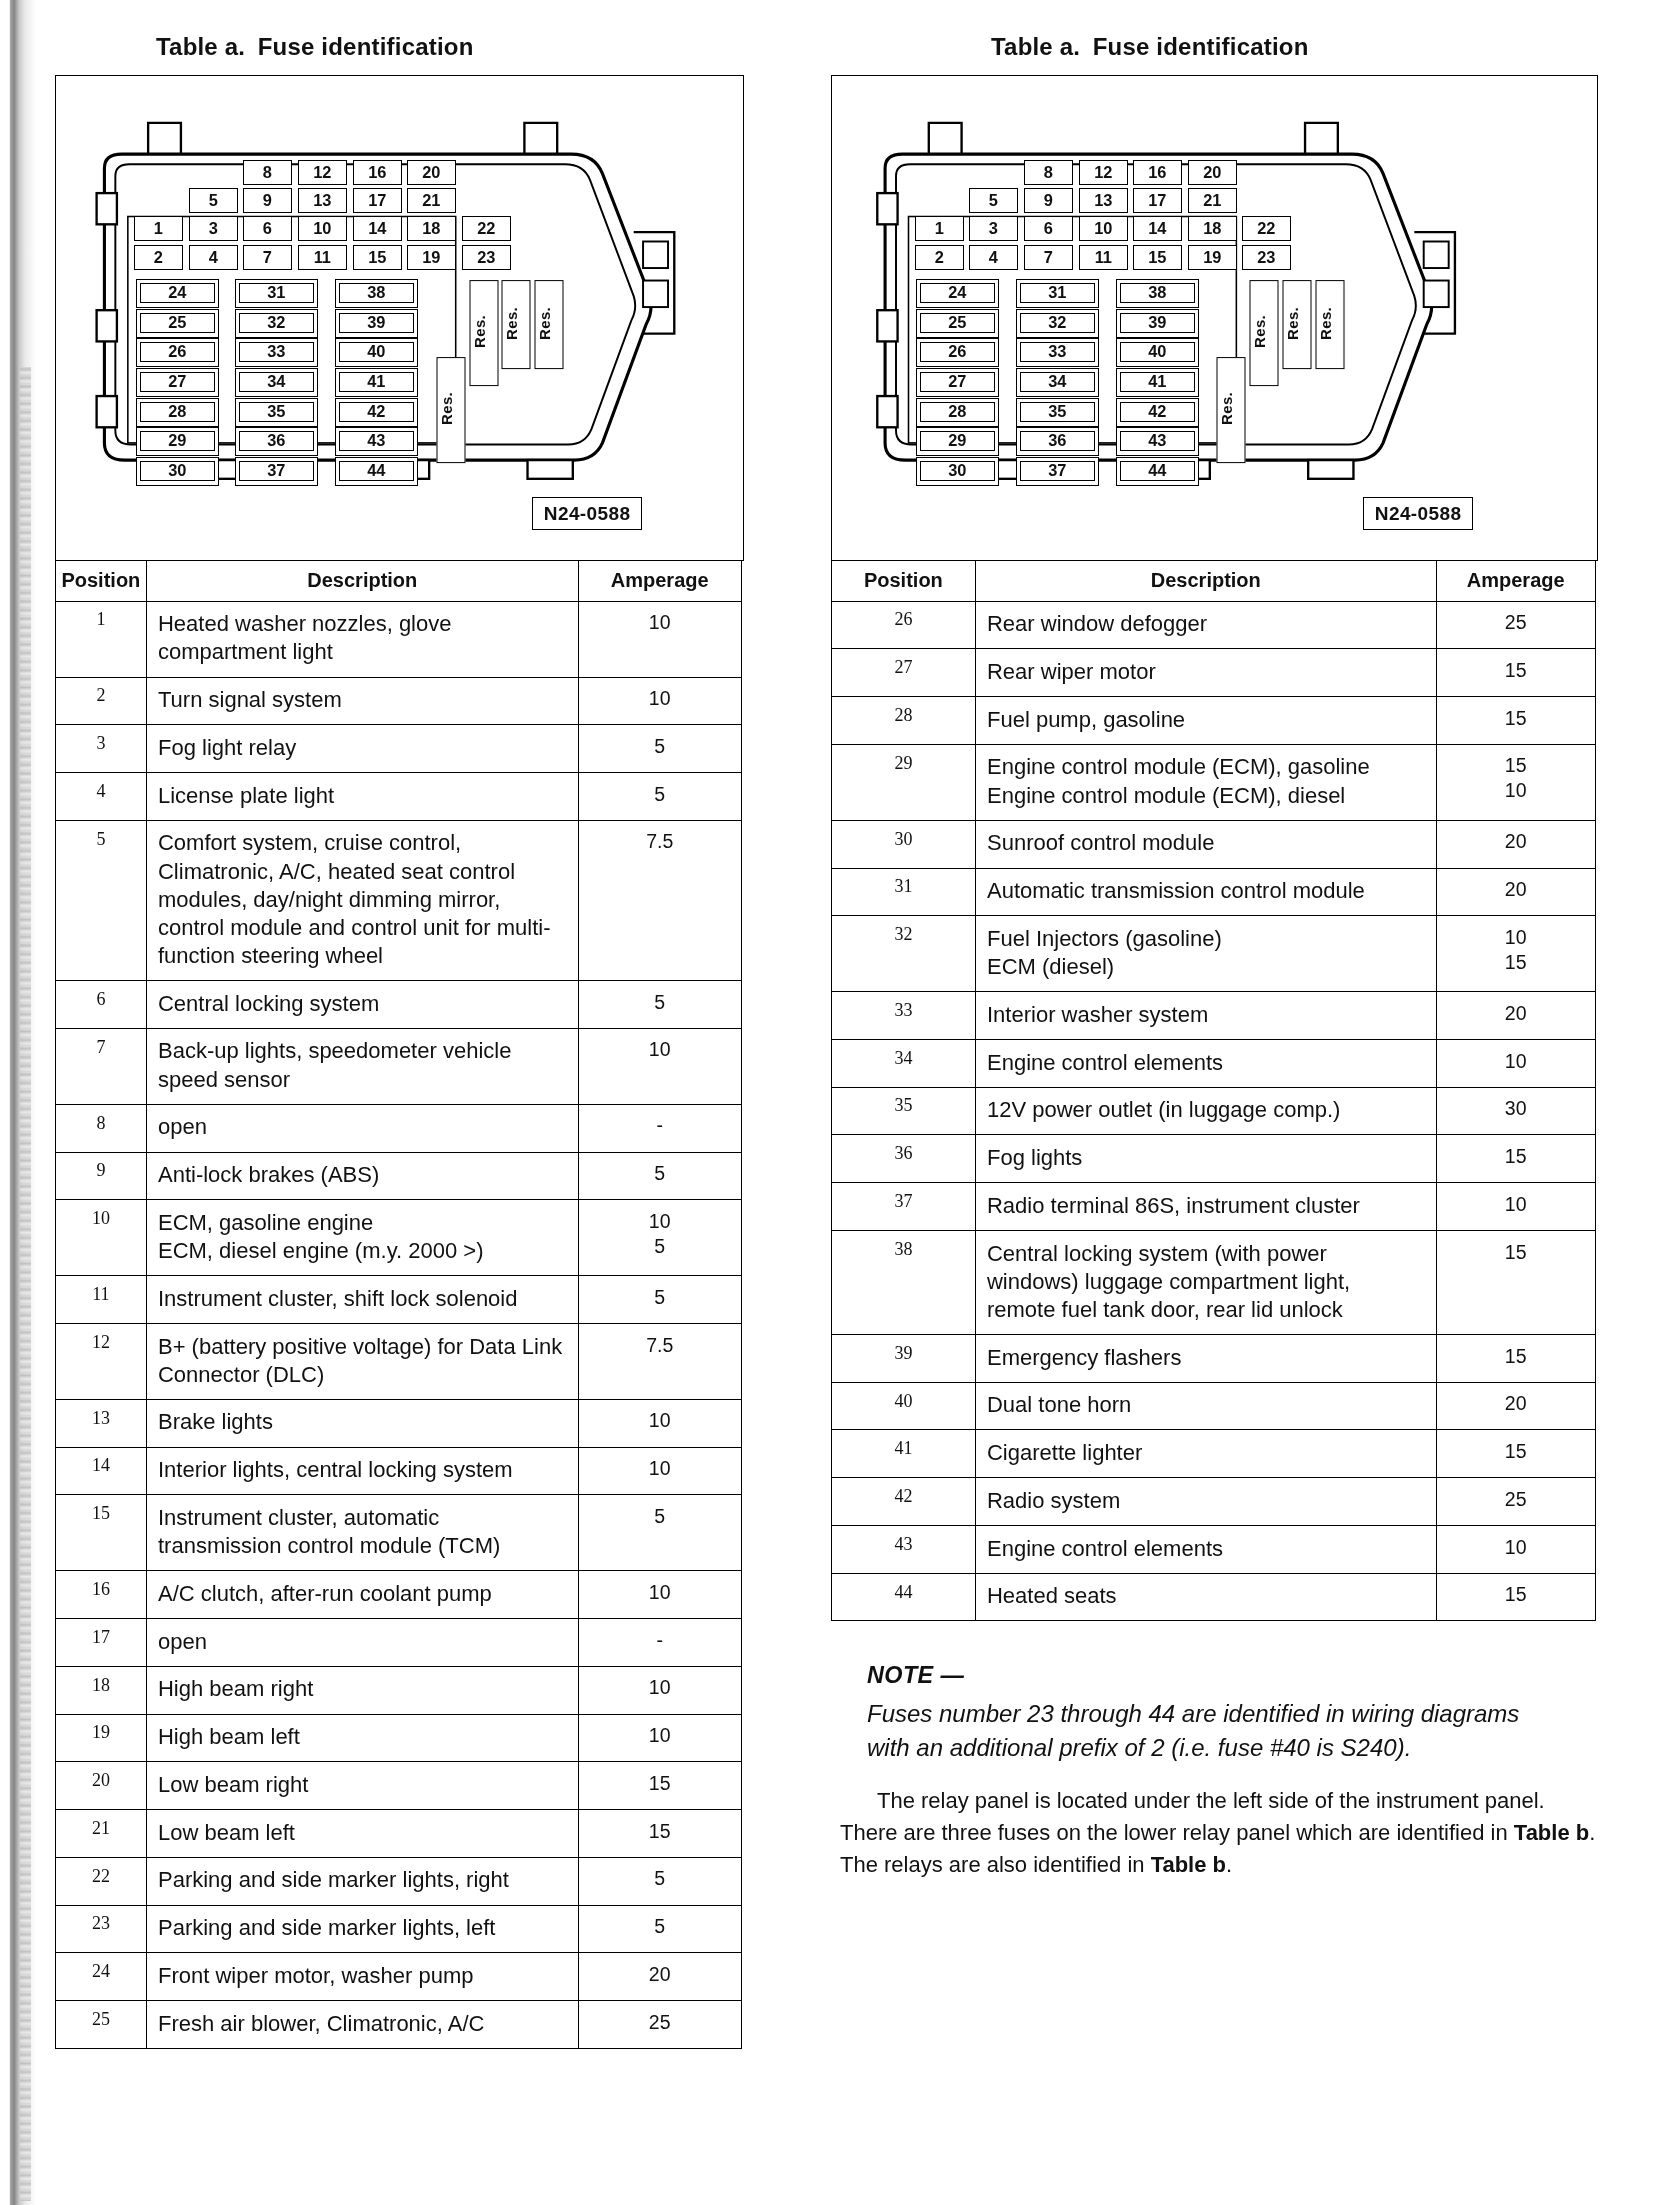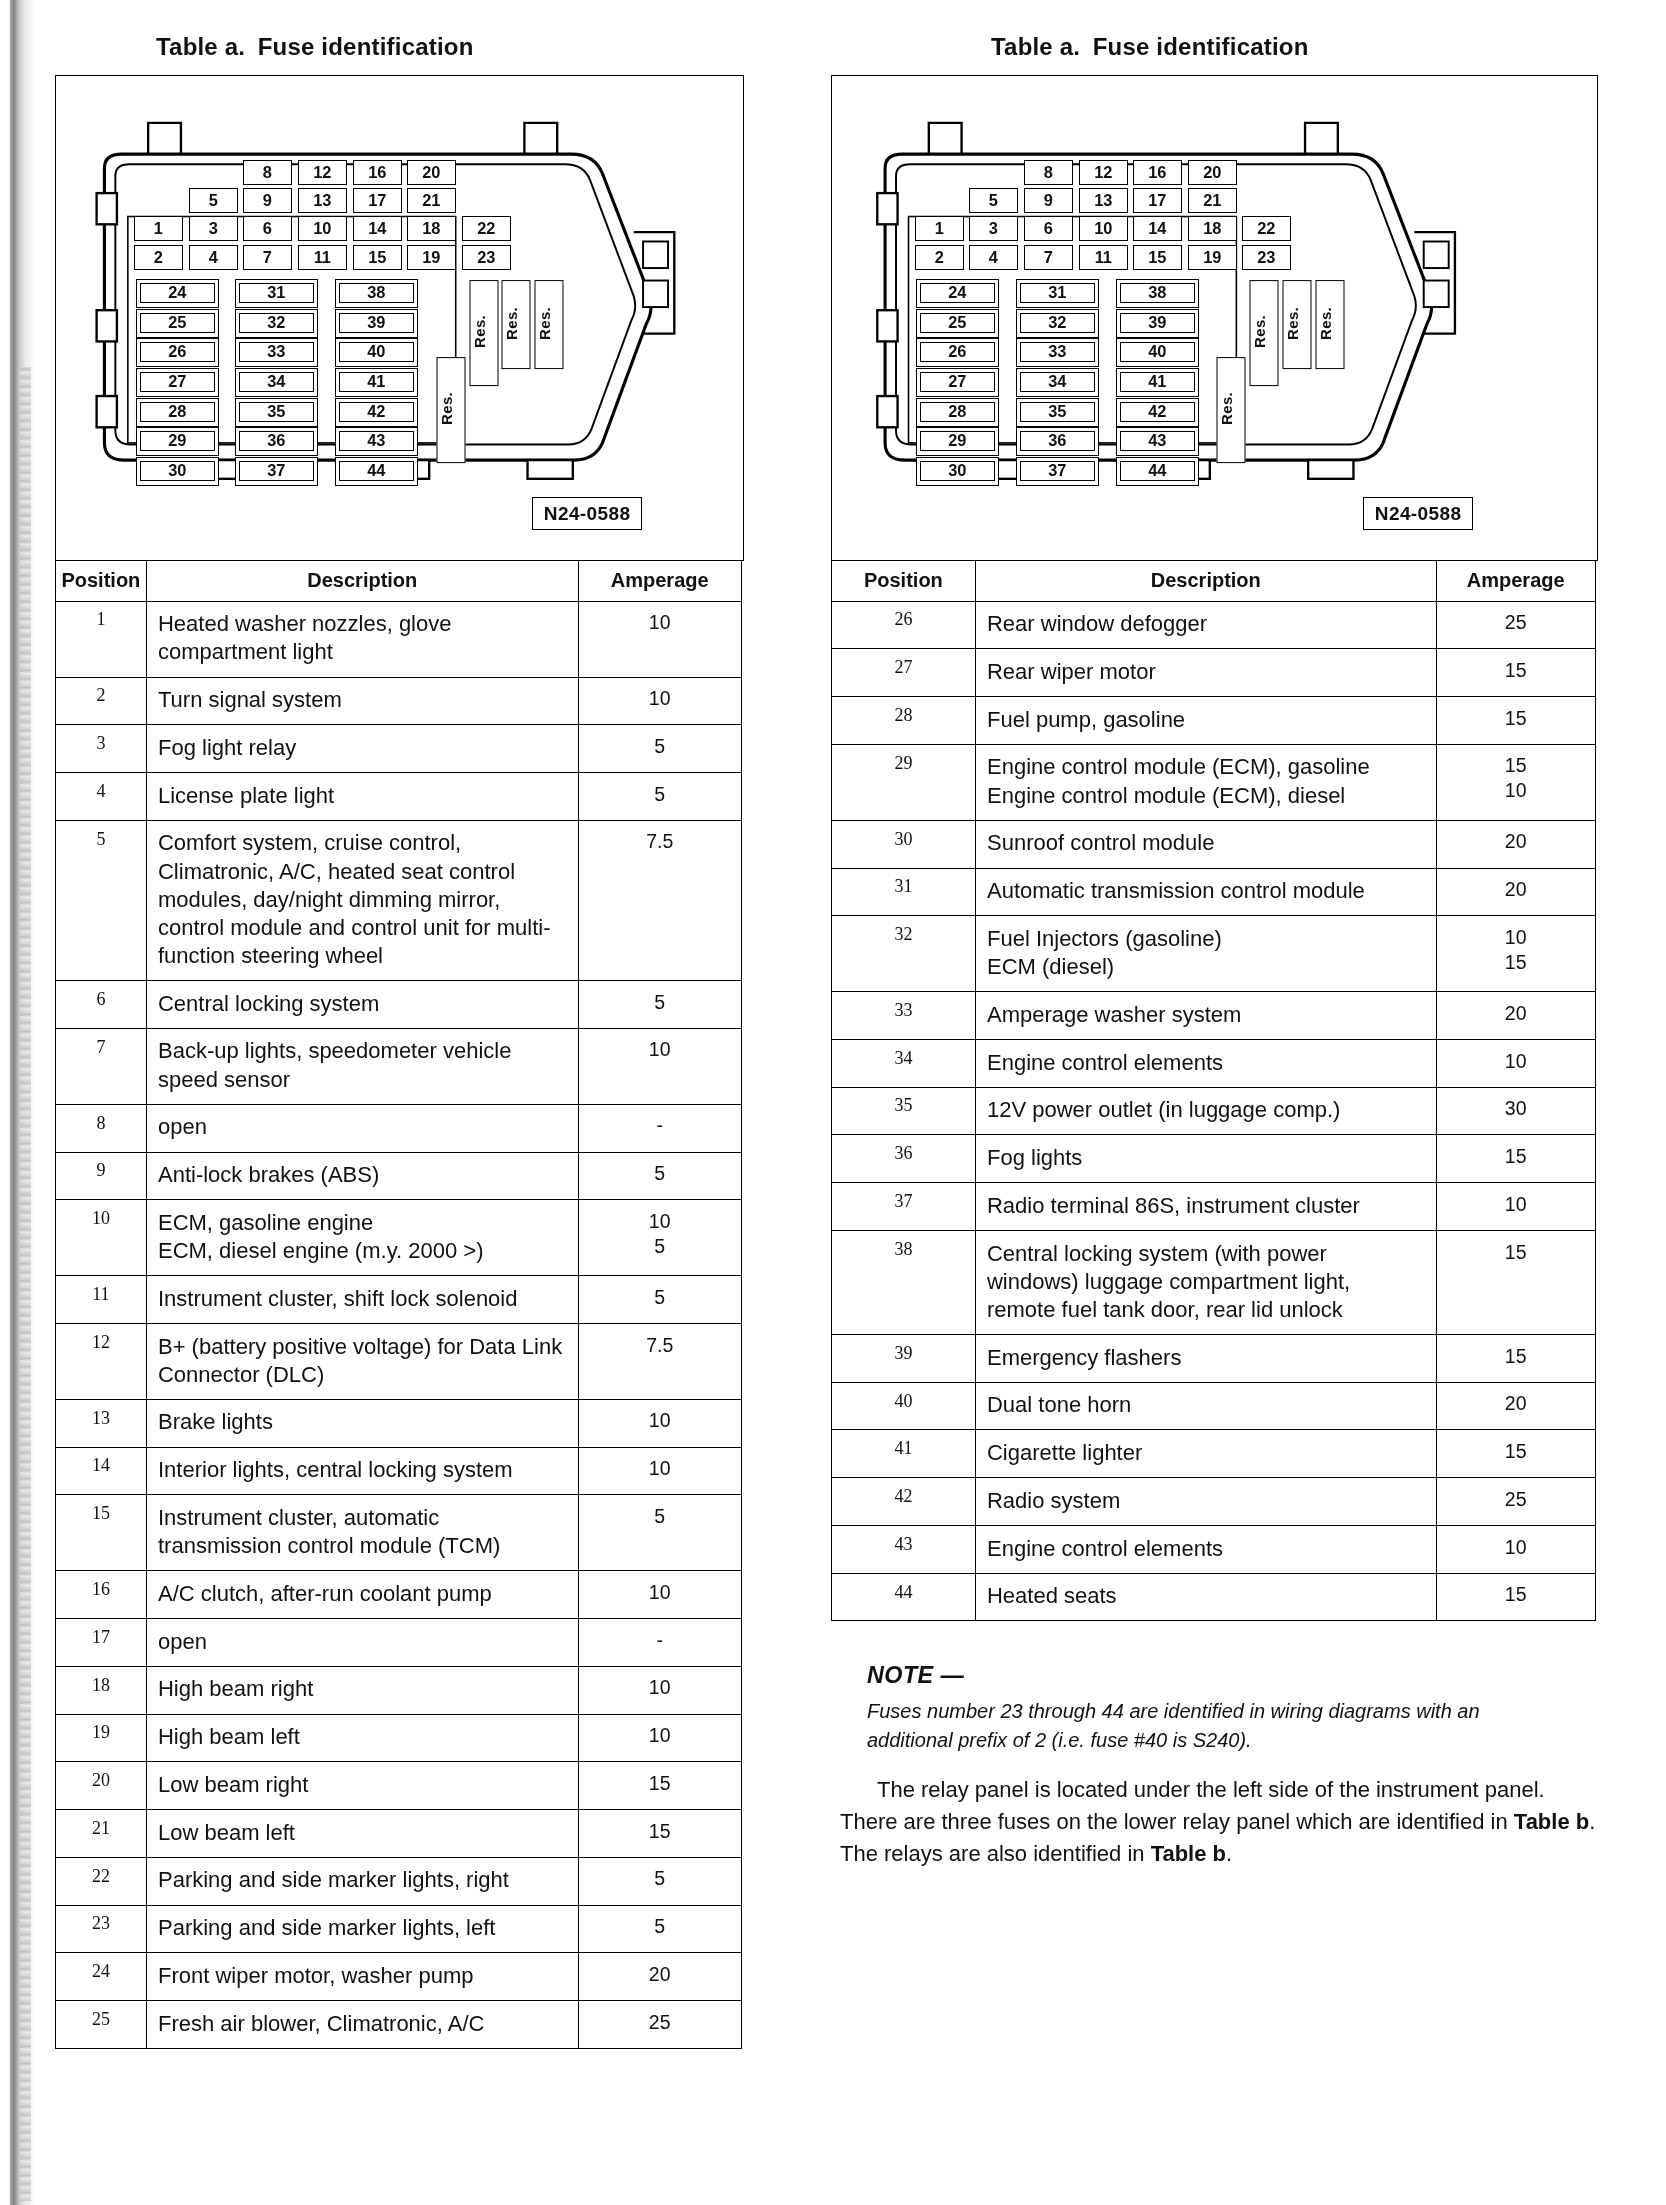--- a/index.html
+++ b/index.html
@@ -154,21 +154,21 @@
 
   
   .note-wrap { margin-top: 41px; padding-left: 44px; }
   .note-title {
     font-size: 23.4px;
     font-weight: bold;
     font-style: italic;
     letter-spacing: 0.4px;
   }
   .note-body {
-    font-size: 20px;
+    font-size: 24px;
     font-style: italic;
     line-height: 1.42;
     margin-top: 7.8px;
     max-width: 695px;
   }
   .relay-head {
     font-size: 30px;
     font-weight: bold;
     margin-top: 37px;
     padding-left: 17px;
@@ -552,21 +552,21 @@
             <td class="desc">Automatic transmission control module</td>
             <td class="amp">20</td>
           </tr>
           <tr>
             <td class="pos">32</td>
             <td class="desc">Fuel Injectors (gasoline)<br>ECM (diesel)</td>
             <td class="amp">10<br>15</td>
           </tr>
           <tr>
             <td class="pos">33</td>
-            <td class="desc">Amperage washer system</td>
+            <td class="desc">Interior washer system</td>
             <td class="amp">20</td>
           </tr>
           <tr>
             <td class="pos">34</td>
             <td class="desc">Engine control elements</td>
             <td class="amp">10</td>
           </tr>
           <tr>
             <td class="pos">35</td>
             <td class="desc">12V power outlet (in luggage comp.)</td>

